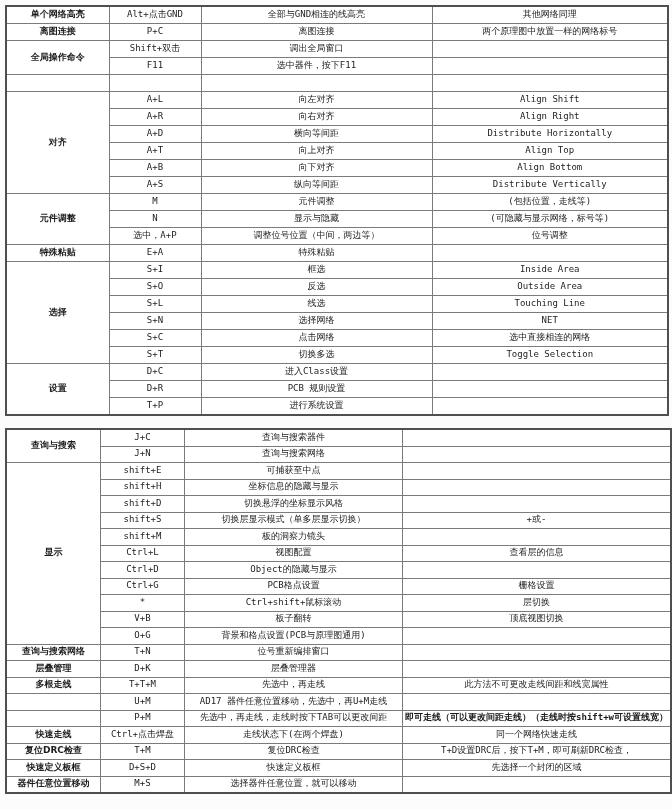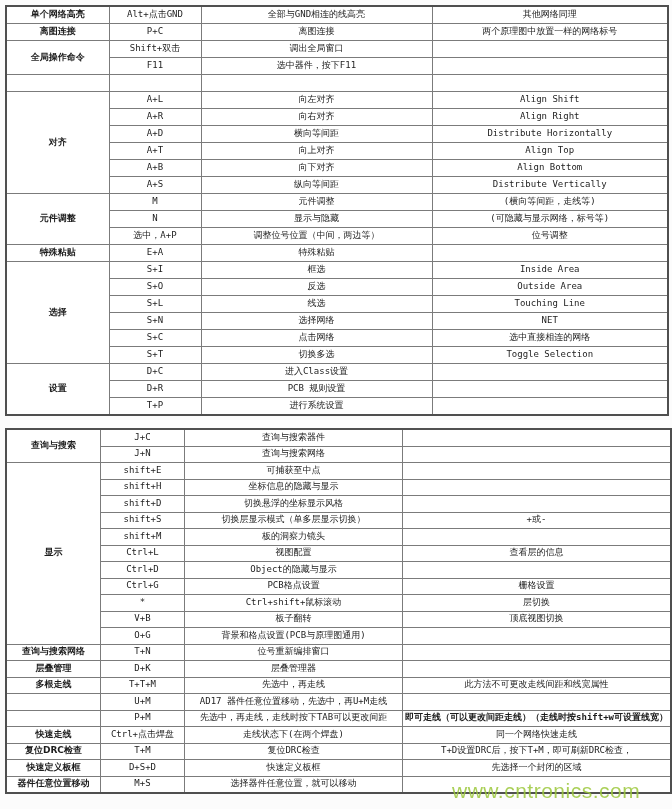--- a/index.html
+++ b/index.html
@@ -86,21 +86,21 @@
         </tr>
       <tr>
           <td>A+S</td>
           <td>纵向等间距</td>
           <td>Distribute Vertically</td>
         </tr>
       <tr>
           <td class="cat" rowspan="3">元件调整</td>
           <td>M</td>
           <td>元件调整</td>
-          <td>(横向等间距，走线等)</td>
+          <td>(包括位置，走线等)</td>
         </tr>
       <tr>
           <td>N</td>
           <td>显示与隐藏</td>
           <td>(可隐藏与显示网络，标号等)</td>
         </tr>
       <tr>
           <td>选中，A+P</td>
           <td>调整位号位置（中间，两边等）</td>
           <td>位号调整</td>
@@ -286,14 +286,13 @@
         </tr>
       <tr>
           <td class="cat">器件任意位置移动</td>
           <td>M+S</td>
           <td>选择器件任意位置，就可以移动</td>
           <td></td>
         </tr>
     </tbody>
   </table>
 
-  <div id="wm">www.cntronics.com</div>
 </div>
 
 </body></html>

